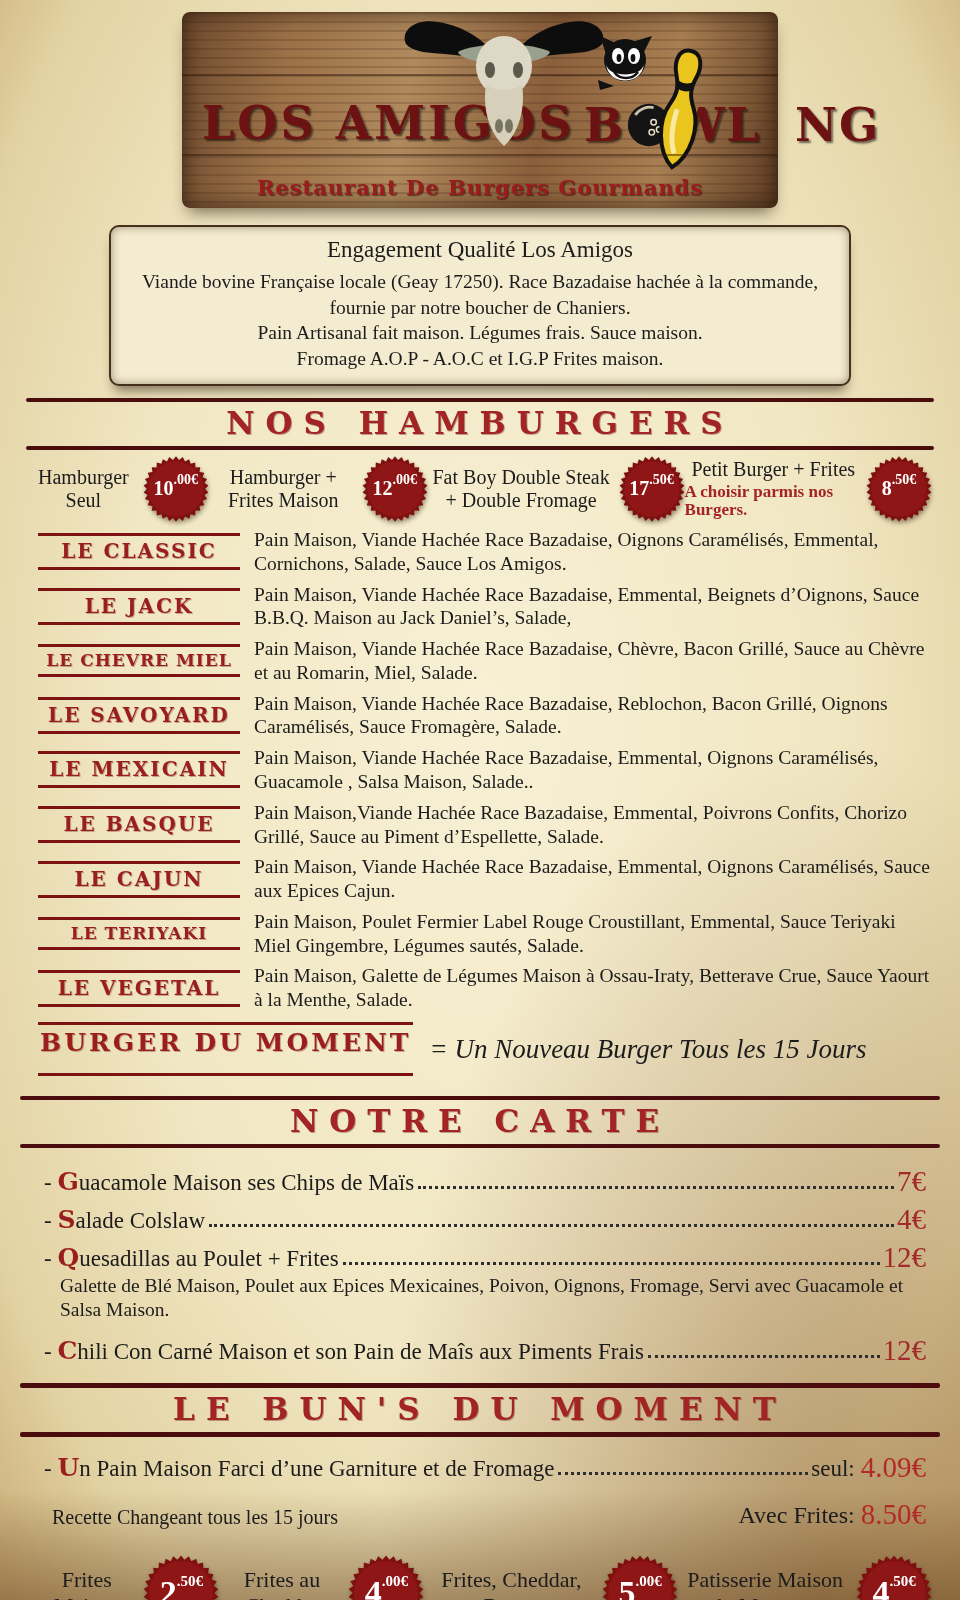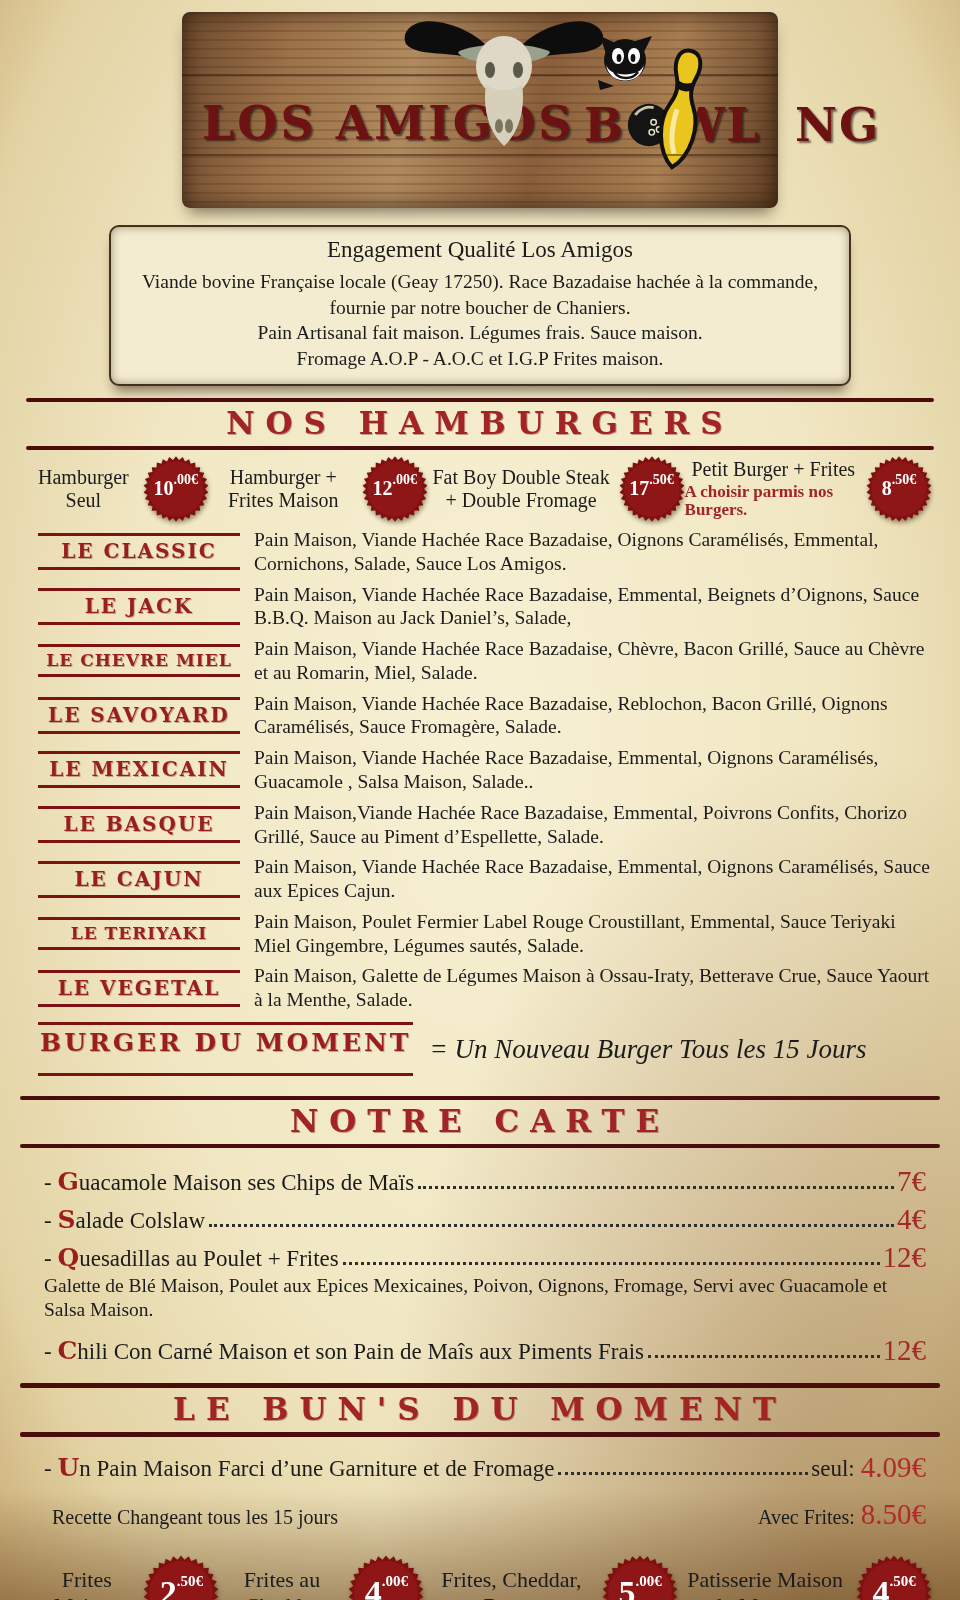--- a/index.html
+++ b/index.html
@@ -89,29 +89,29 @@
     border-top:3px solid #7c1212;border-bottom:3px solid #7c1212;padding:3px 2px 16px;
   }
   .moment-note{flex:1;padding-left:16px;font-style:italic;font-size:27px;}
   
   .carte{padding:10px 34px 0 44px;}
   .carte-item{display:flex;align-items:flex-end;margin-top:9px;}
   .ci-name{font-size:23px;white-space:nowrap;}
   .ci-initial{font-family:"DejaVu Serif",serif;font-weight:bold;font-size:25px;color:#9b1e1e;}
   .leader{flex:1;border-bottom:3px dotted #2e2e2e;margin:0 3px 7px 4px;min-width:20px;}
   .ci-price{font-size:29px;color:#a32a2a;line-height:1;}
-  .ci-desc{font-size:19.5px;line-height:1.25;margin:2px 0 4px 0;}
+  .ci-desc{font-size:19.5px;line-height:1.25;margin:2px 0 4px 16px;}
   
   .buns-line{display:flex;align-items:flex-end;margin:16px 34px 0 44px;}
   .buns-black{font-size:23px;white-space:nowrap;}
   .buns-price{font-size:29px;color:#b32a2a;line-height:1;margin-left:6px;}
   .buns-sub{display:flex;justify-content:space-between;align-items:flex-end;margin:18px 34px 0 52px;}
   .buns-note{font-size:20px;}
   .buns-frites{display:flex;align-items:flex-end;}
-  .buns-frites .lbl{font-size:20px;font-family:Liberation Serif, serif;}
+  .buns-frites .lbl{font-size:24px;font-family:Liberation Serif, serif;}
   
   .bottom{display:flex;justify-content:space-between;align-items:center;padding:26px 28px 0 34px;}
   .bottom .po-label{font-size:22px;}
 </style>
 </head>
 <body>
 
 <div class="page">
 
   <div class="sign">
@@ -156,20 +156,21 @@
       <path d="M12 30 C14 44 48 44 50 30 C48 52 14 52 12 30 Z" fill="#fff"></path>
       <ellipse cx="24" cy="22" rx="6" ry="8" fill="#fff"></ellipse>
       <ellipse cx="40" cy="22" rx="6" ry="8" fill="#fff"></ellipse>
       <ellipse cx="25" cy="24" rx="2.4" ry="4" fill="#111"></ellipse>
       <ellipse cx="39" cy="24" rx="2.4" ry="4" fill="#111"></ellipse>
       <ellipse cx="32" cy="31" rx="3.4" ry="2.4" fill="#111"></ellipse>
       <path d="M20 38 C26 46 38 46 44 38" stroke="#111" stroke-width="2.4" fill="none"></path>
       <path d="M4 46 L20 52 L6 56 Z" fill="#111"></path>
     </svg>
 
+    <div class="sign-subtitle">Restaurant De Burgers Gourmands</div>
   </div>
 
   <div class="quality">
     <div class="quality-title">Engagement Qualité Los Amigos</div>
     <div class="quality-line">Viande bovine Française locale (Geay 17250). Race Bazadaise hachée à la commande,</div>
     <div class="quality-line">fournie par notre boucher de Chaniers.</div>
     <div class="quality-line">Pain Artisanal fait maison. Légumes frais. Sauce maison.</div>
     <div class="quality-line">Fromage A.O.P - A.O.C et I.G.P  Frites maison.</div>
   </div>
 

